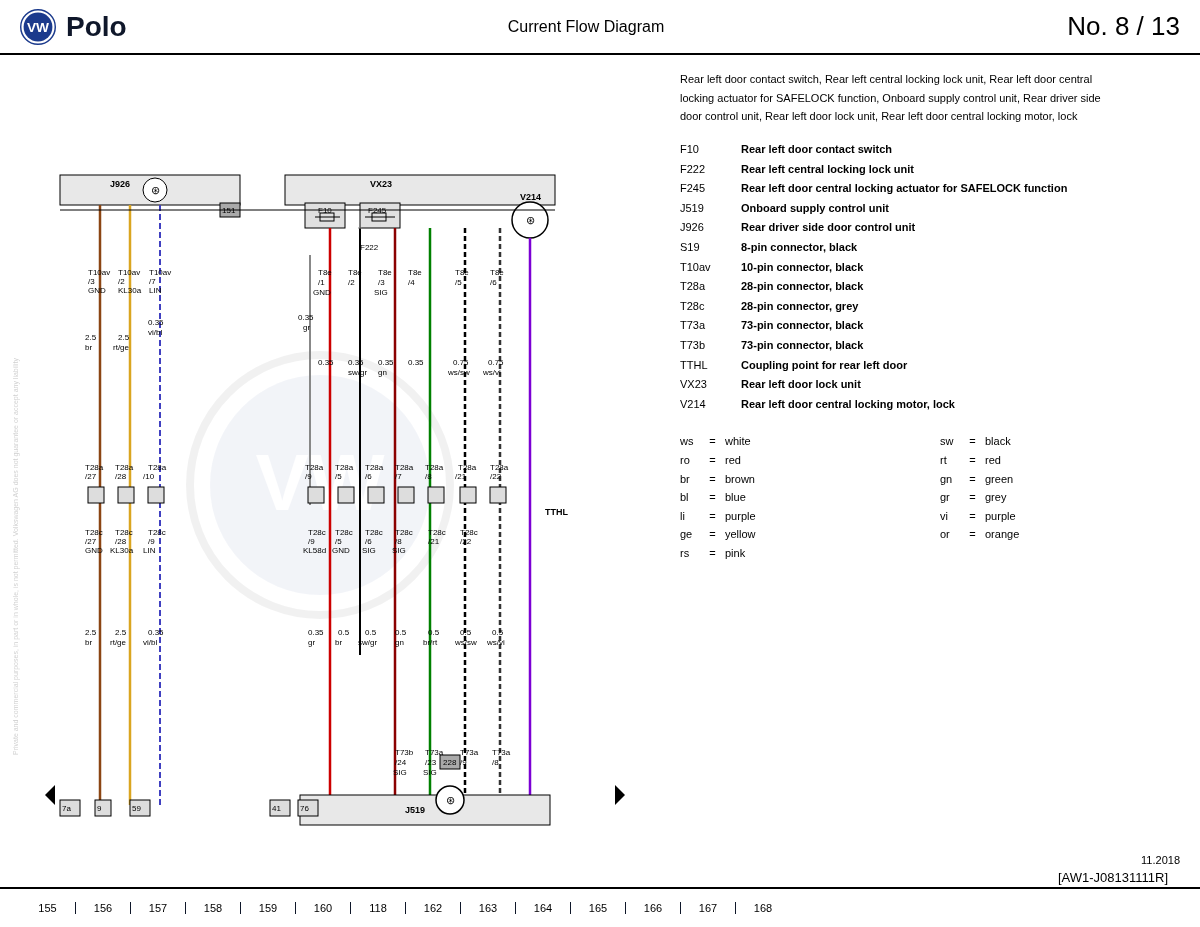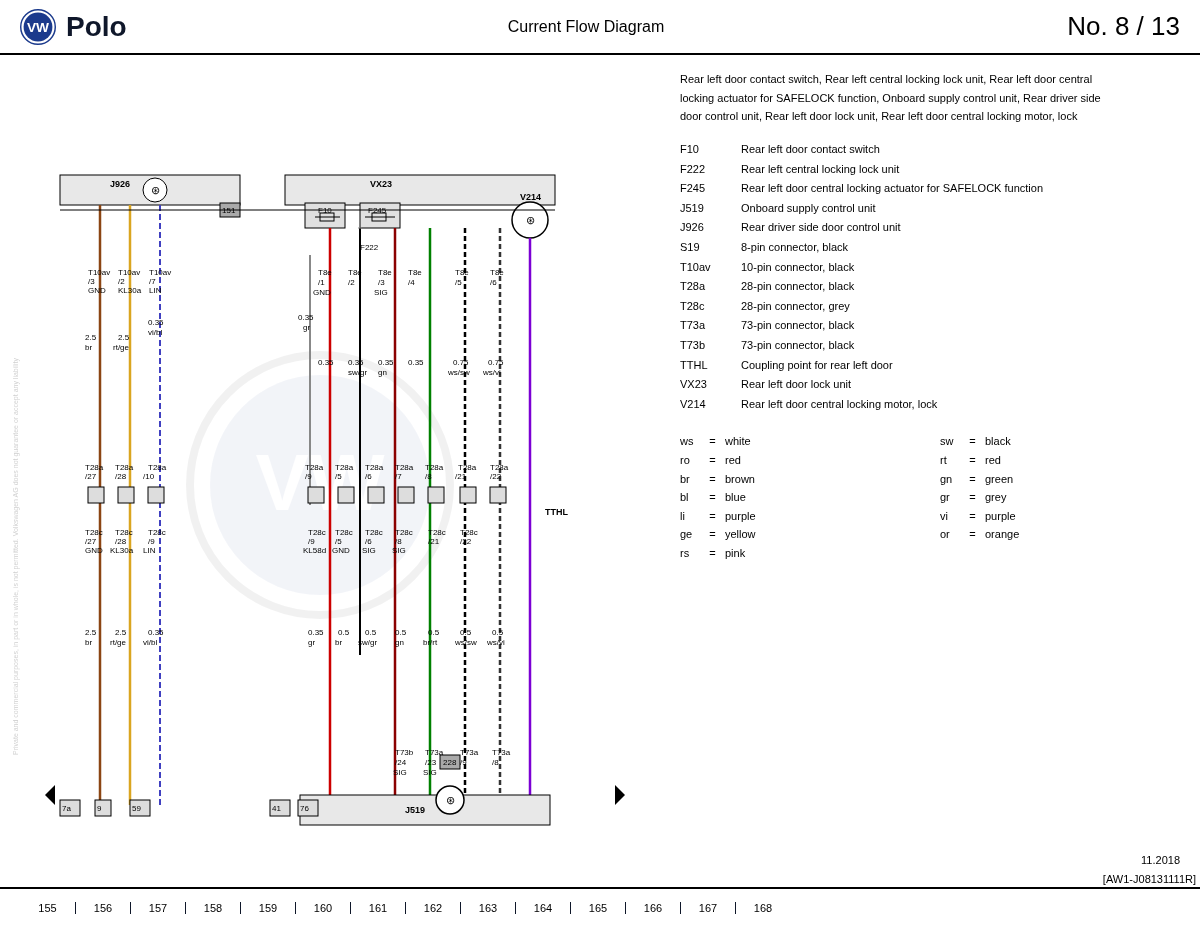--- a/index.html
+++ b/index.html
@@ -108,21 +108,21 @@
     .legend-row {
       display: flex;
       gap: 8px;
       margin-bottom: 2px;
     }
     .legend-code {
       min-width: 40px;
       font-weight: normal;
     }
     .legend-desc {
-      font-weight: normal;
+      font-weight: bold;
       padding-left: 13px;
     }
 
     .color-legend {
       margin-top: 20px;
       display: grid;
       grid-template-columns: 1fr 1fr;
       gap: 1px 20px;
       font-size: 11px;
     }
@@ -571,25 +571,25 @@
 </div>
 
 <div class="footer">
   <div class="footer-numbers">
     <div class="footer-num">155</div>
     <div class="footer-num">156</div>
     <div class="footer-num">157</div>
     <div class="footer-num">158</div>
     <div class="footer-num">159</div>
     <div class="footer-num">160</div>
-    <div class="footer-num">161</div>
+    <div class="footer-num">118</div>
     <div class="footer-num">162</div>
     <div class="footer-num">163</div>
     <div class="footer-num">164</div>
     <div class="footer-num">165</div>
     <div class="footer-num">166</div>
     <div class="footer-num">167</div>
     <div class="footer-num">168</div>
   </div>
-  <div style="position:absolute; bottom:42px; right:4px; font-size:11px;">[AW1-J08131111R]</div>
+  <div style="position:absolute; bottom:42px; right:32px; font-size:13px;">[AW1-J08131111R]</div>
 </div>
 
 <div class="date-footer">11.2018</div>
 
 </body></html>

